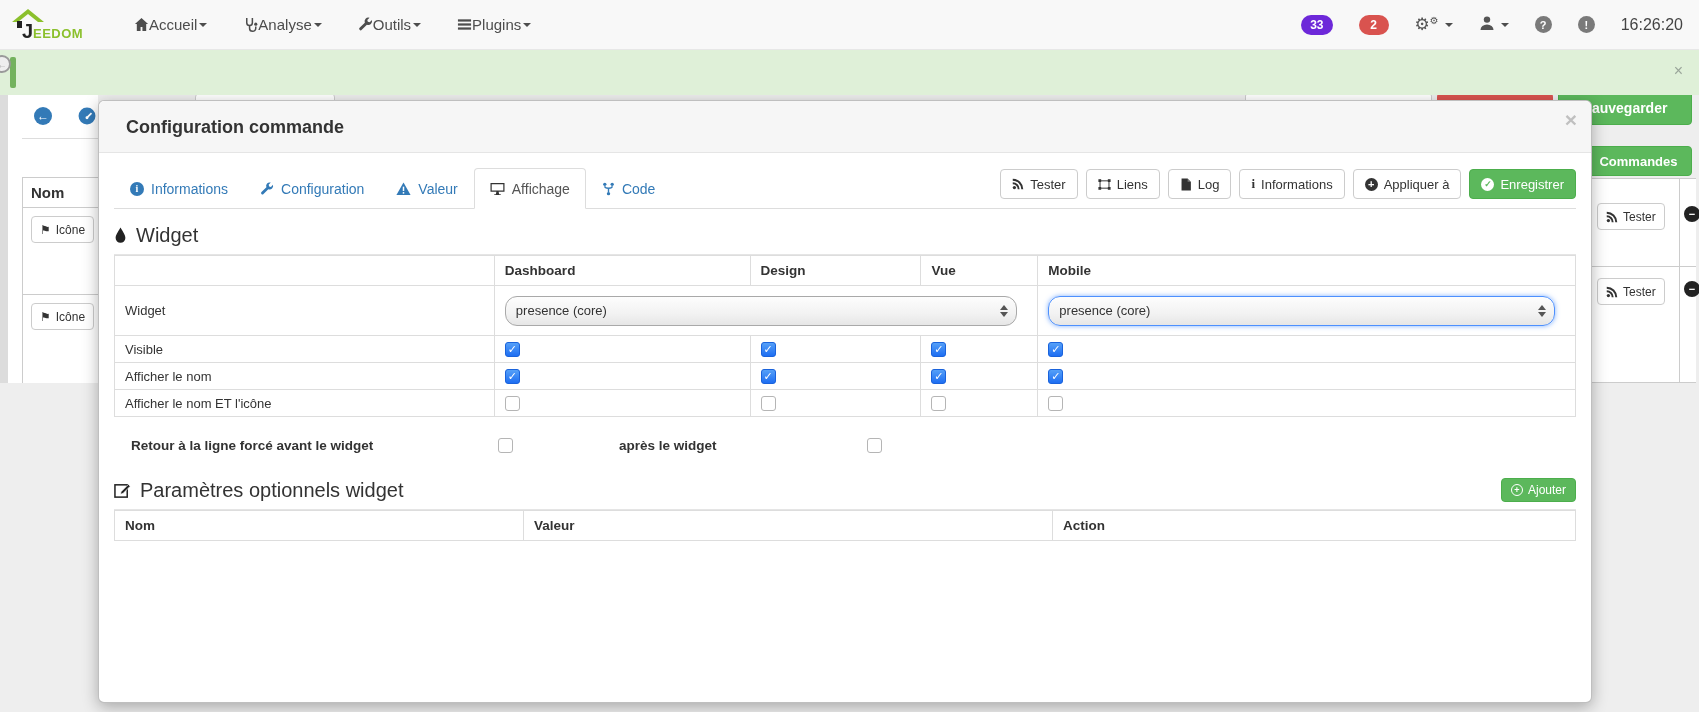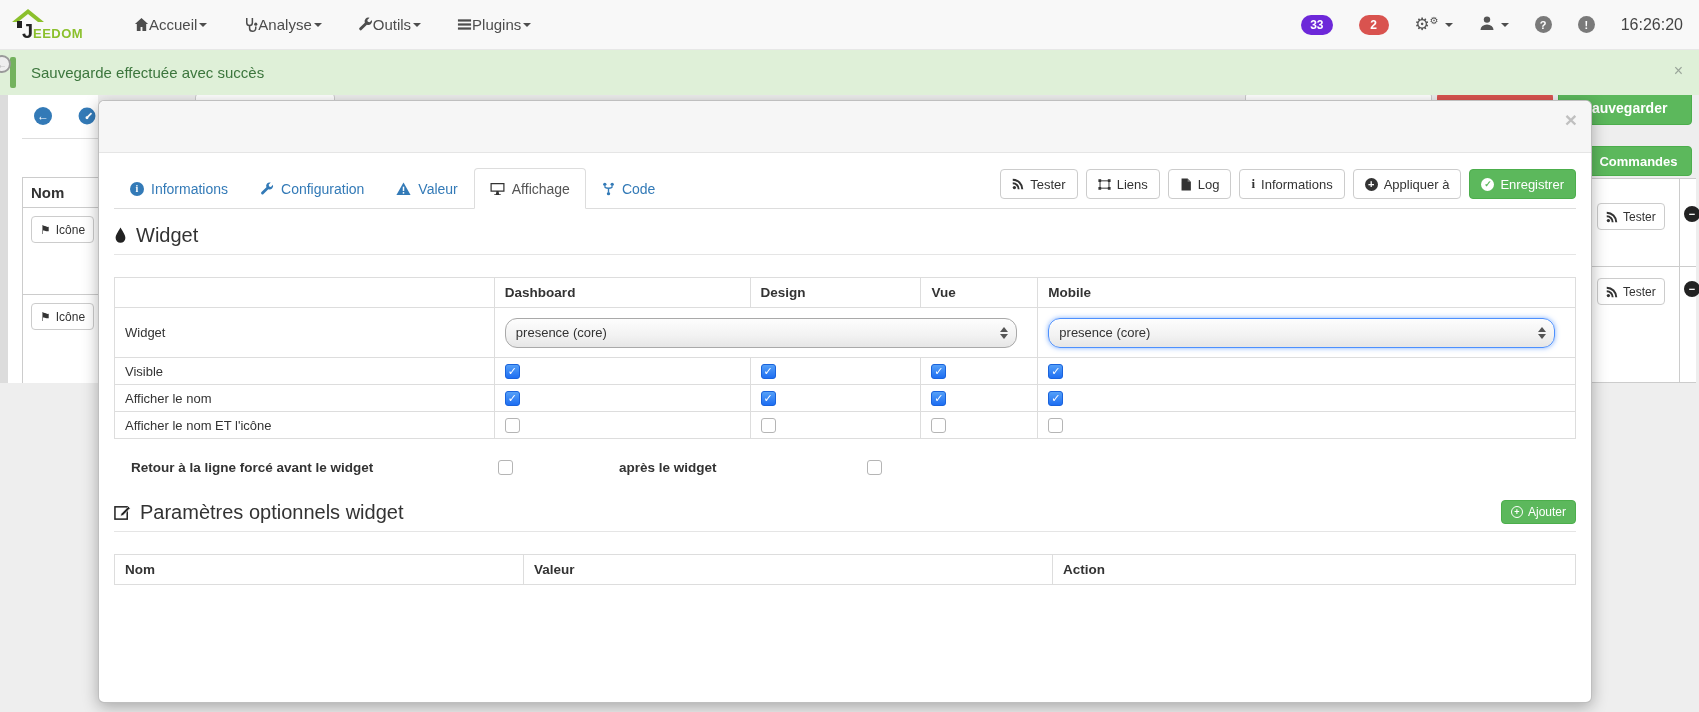--- a/index.html
+++ b/index.html
@@ -90,21 +90,21 @@
   .check-circle { width:13px; height:13px; border-radius:50%; background:#fff; color:#5cb85c; font-size:9px; font-weight:bold;
                   display:flex; align-items:center; justify-content:center; }
 
   .section-head { display:flex; align-items:center; margin-top:15px; padding-bottom:7px; border-bottom:1px solid #e5e5e5; }
   .section-title { display:flex; align-items:center; gap:9px; font-size:20px; color:#333; }
   .section-title svg { display:block; }
   .btn-add { margin-left:auto; height:24px; padding:0 9px; font-size:12px; gap:5px; }
   .plus-circle-white { width:12px; height:12px; border-radius:50%; border:1.5px solid #fff; color:#fff; font-size:9px; font-weight:bold;
                        display:flex; align-items:center; justify-content:center; line-height:1; }
 
-  table.grid { width:100%; border-collapse:collapse; font-size:13px; color:#333; margin-top:22px;padding-left:36px; }
+  table.grid { width:100%; border-collapse:collapse; font-size:13px; color:#333; margin-top:0;padding-left:36px; }
   table.grid th, table.grid td { border:1px solid #ddd; padding:6px 10px; text-align:left; vertical-align:middle; }
   table.grid th { font-weight:bold; font-size:13.5px; height:30px; }
   tr.widget-row td { height:50px; }
   tr.check-row td { height:27px; padding:5px 10px; }
 
   .select { position:relative; width:98%; height:30px; border:1px solid #a9a9a9; border-radius:12px;
             background:linear-gradient(180deg,#fdfdfd 0%,#f2f2f2 60%,#e6e6e6 100%);
             display:flex; align-items:center; padding:0 26px 0 10px; font-size:13px; color:#333; cursor:pointer; }
   .select.focused { border-color:#4d90fe; box-shadow:0 0 5px rgba(77,144,254,.7); }
   .updown { position:absolute; right:8px; top:50%; transform:translateY(-50%); display:flex; flex-direction:column; gap:2px; }
@@ -201,21 +201,20 @@
         <span class="caret"></span>
       </span>
       <span class="circle-glyph">?</span>
       <span class="circle-glyph">!</span>
       <span class="clock">16:26:20</span>
     </div>
   </div>
 
   <div class="alert">
     <span class="alert-bar"></span>
-    <span class="alert-msg">Sauvegarde effectuée avec succès</span>
     <span class="alert-close">×</span>
   </div>
   <div class="alert-collapse">←</div>
 
   <div class="bg-el left-strip"></div>
   <div class="bg-el left-panel">
     <span class="lp-arrow">←</span>
     <span class="lp-gauge">
       <svg width="18" height="18" viewBox="0 0 16 16">
           <circle cx="8" cy="8" r="7.5" fill="#337ab7"></circle>
@@ -265,20 +264,21 @@
           <path d="M1 5.8a9.2 9.2 0 0 1 9.2 9.2H7.6A6.6 6.6 0 0 0 1 8.4z"></path>
           <path d="M1 1a14 14 0 0 1 14 14h-2.6A11.4 11.4 0 0 0 1 3.6z"></path>
         </svg>
       <span>Tester</span>
     </span>
     <span class="minus-circle rp-minus2">−</span>
   </div>
 
   <div class="modal">
     <div class="modal-header">
+      <span class="modal-title">Configuration commande</span>
       <span class="modal-close">×</span>
     </div>
     <div class="modal-body">
 
       <div class="tabbar">
         <div class="tab">
           <span class="info-circle" style="color:#337ab7"></span>
           <span>Informations</span>
         </div>
         <div class="tab">

